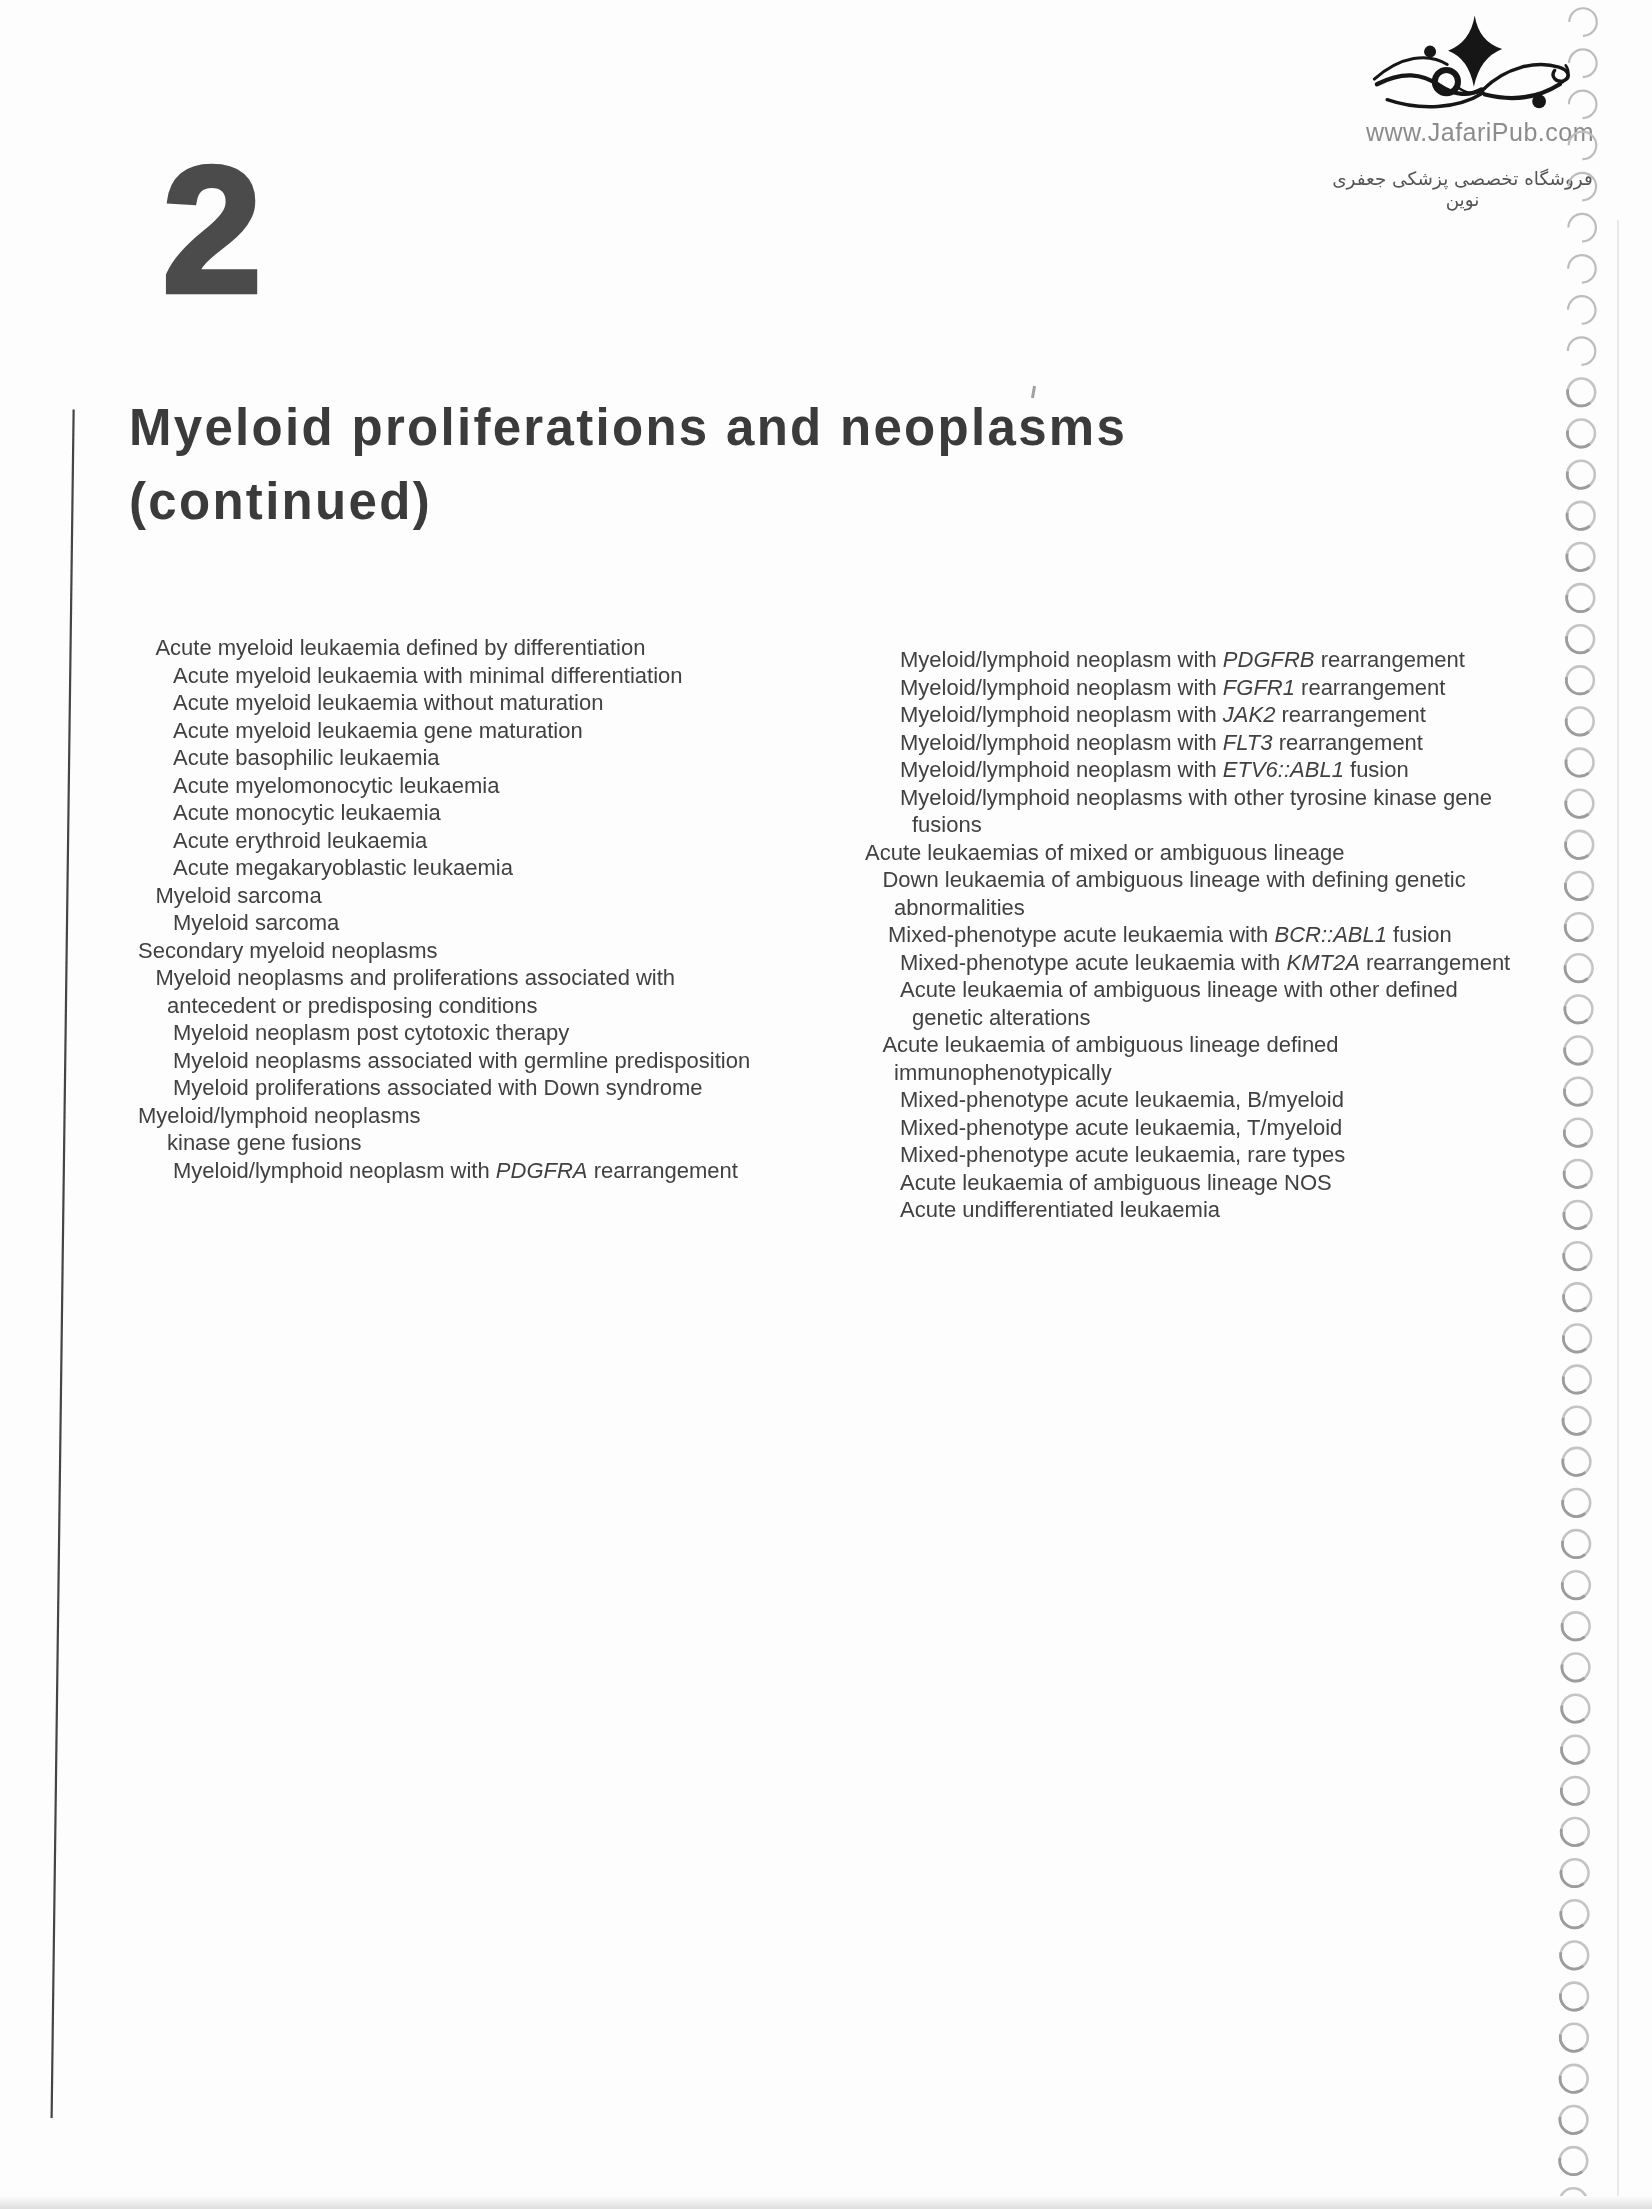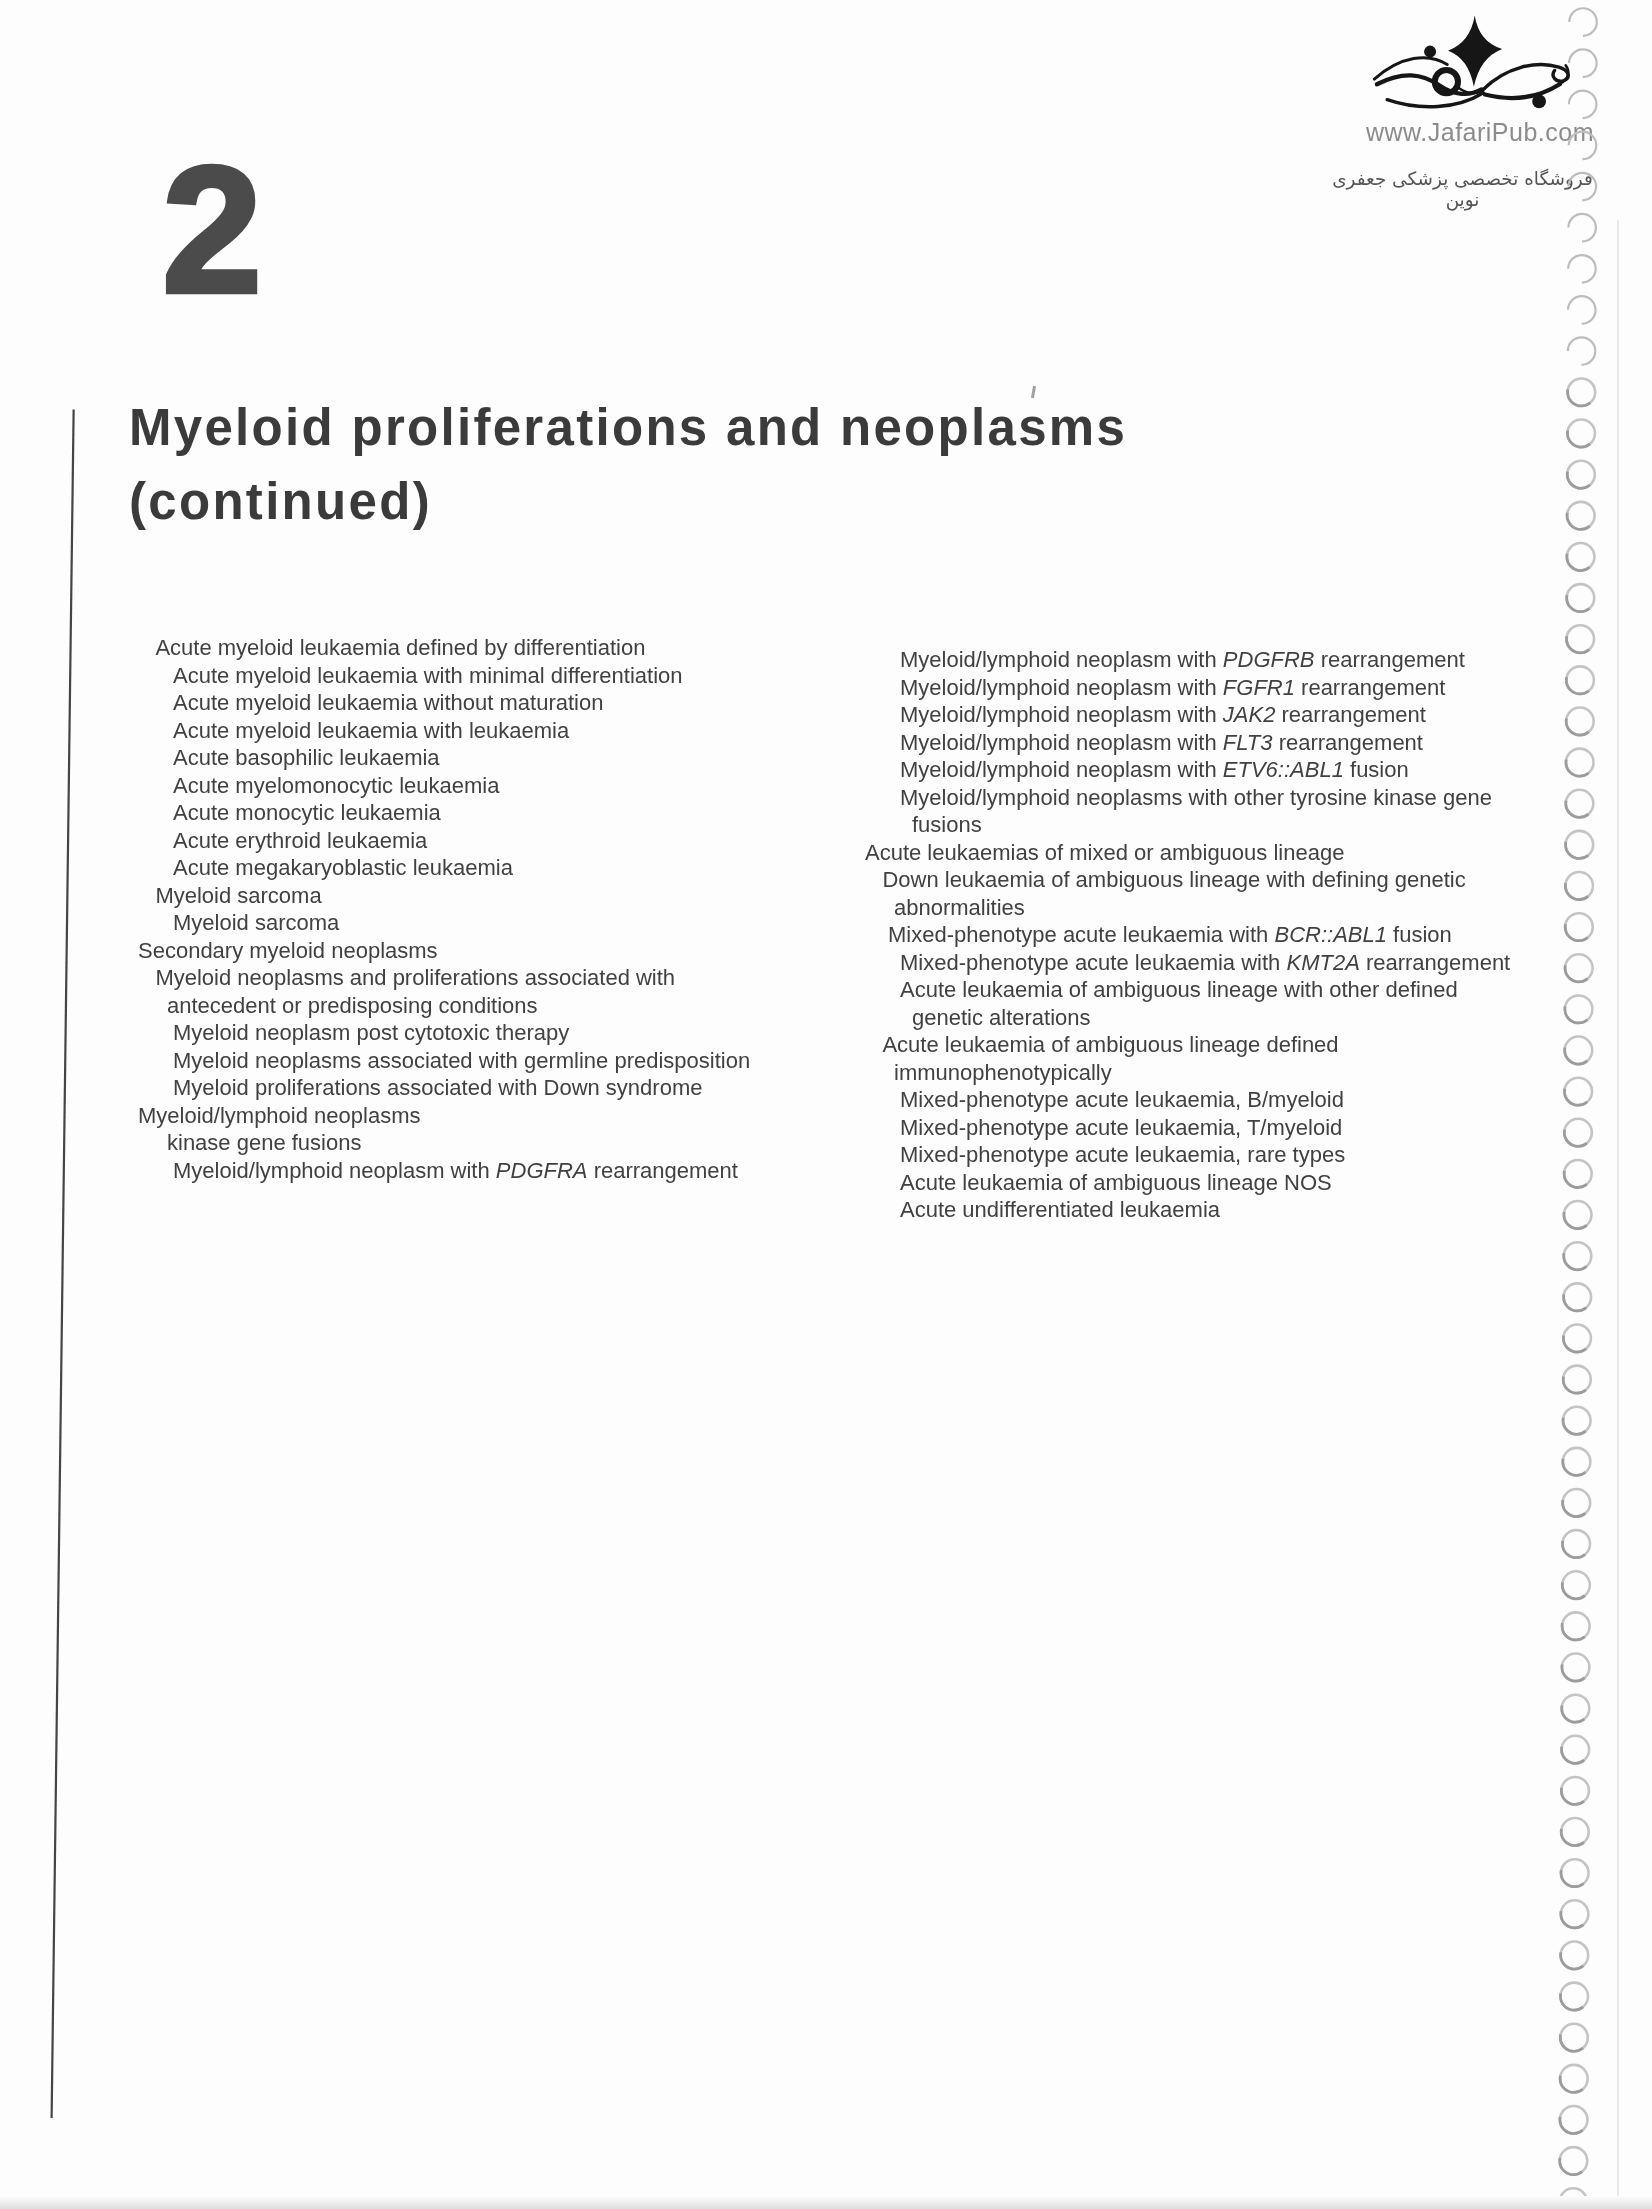--- a/index.html
+++ b/index.html
@@ -191,21 +191,21 @@
       <circle cx="1713.6" cy="2353.6" r="15" fill="none" stroke="#c4c4c4" stroke-width="2.8"></circle>
       <circle cx="1713.6" cy="2353.6" r="15" fill="none" stroke="#9c9c9c" stroke-width="3" stroke-dasharray="0 13 37 44.2"></circle>
       <circle cx="1713.4" cy="2398.3999999999996" r="15" fill="none" stroke="#c4c4c4" stroke-width="2.8"></circle>
       <circle cx="1713.4" cy="2398.3999999999996" r="15" fill="none" stroke="#9c9c9c" stroke-width="3" stroke-dasharray="0 13 37 44.2"></circle>
     </svg>
 
   <div id="toc-left" class="toc">
       <div class="toc-line" style="margin-left: 17.4px;"><span>Acute myeloid leukaemia defined by differentiation</span></div>
       <div class="toc-line" style="margin-left: 35px;"><span>Acute myeloid leukaemia with minimal differentiation</span></div>
       <div class="toc-line" style="margin-left: 35px;"><span>Acute myeloid leukaemia without maturation</span></div>
-      <div class="toc-line" style="margin-left: 35px;"><span>Acute myeloid leukaemia with leukaemia</span></div>
+      <div class="toc-line" style="margin-left: 35px;"><span>Acute myeloid leukaemia gene maturation</span></div>
       <div class="toc-line" style="margin-left: 35px;"><span>Acute basophilic leukaemia</span></div>
       <div class="toc-line" style="margin-left: 35px;"><span>Acute myelomonocytic leukaemia</span></div>
       <div class="toc-line" style="margin-left: 35px;"><span>Acute monocytic leukaemia</span></div>
       <div class="toc-line" style="margin-left: 35px;"><span>Acute erythroid leukaemia</span></div>
       <div class="toc-line" style="margin-left: 35px;"><span>Acute megakaryoblastic leukaemia</span></div>
       <div class="toc-line" style="margin-left: 17.4px;"><span>Myeloid sarcoma</span></div>
       <div class="toc-line" style="margin-left: 35px;"><span>Myeloid sarcoma</span></div>
       <div class="toc-line" style="margin-left: 0px;"><span>Secondary myeloid neoplasms</span></div>
       <div class="toc-line" style="margin-left: 17.4px;"><span>Myeloid neoplasms and proliferations associated with</span></div>
       <div class="toc-line" style="margin-left: 29px;"><span>antecedent or predisposing conditions</span></div>

